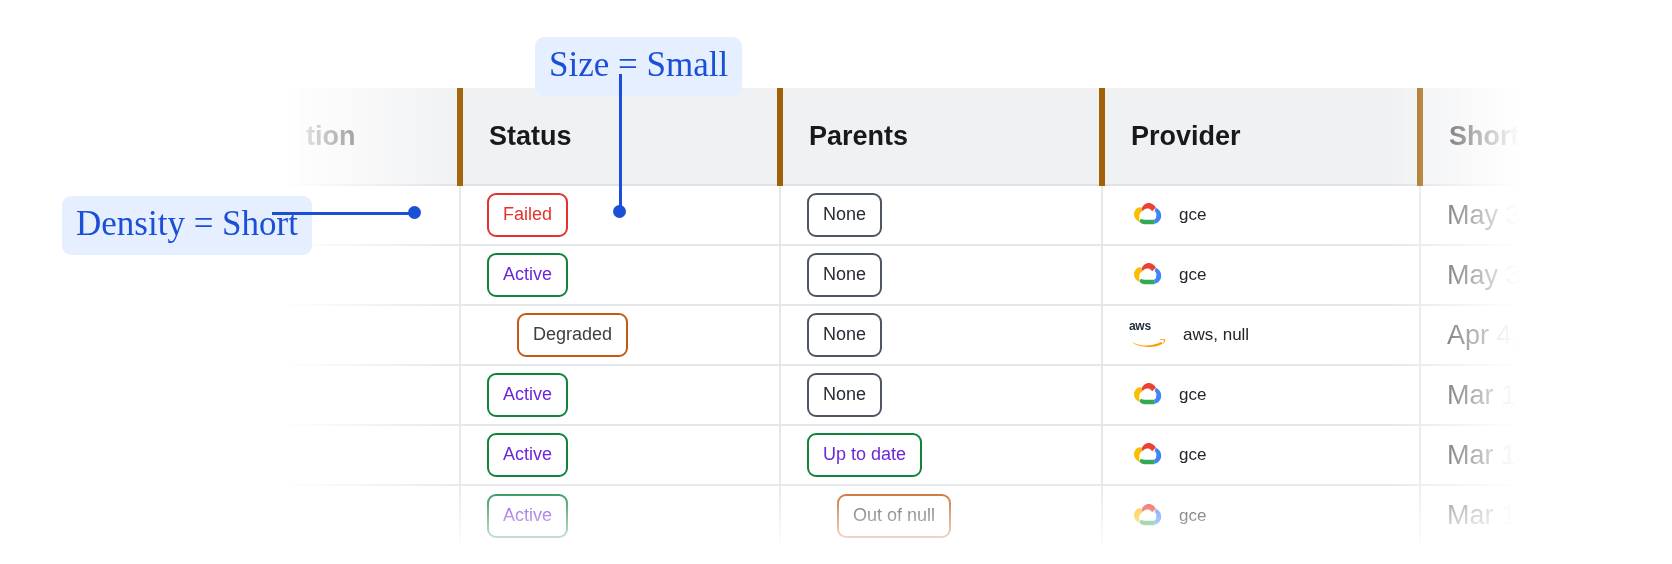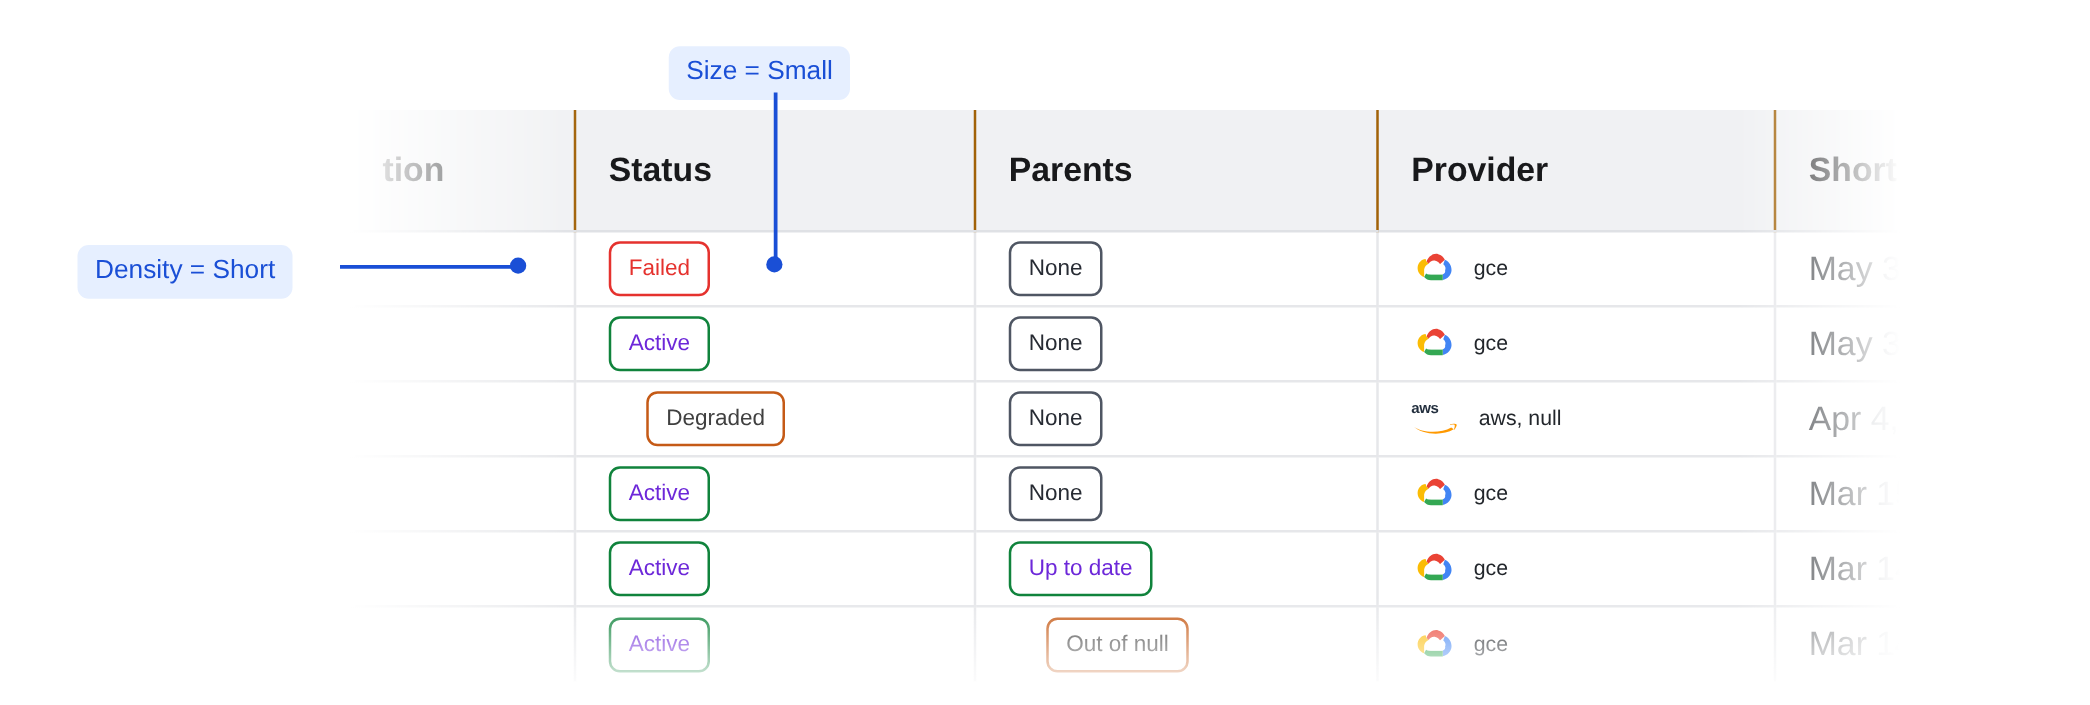--- a/index.html
+++ b/index.html
@@ -45,21 +45,21 @@
 
   thead th {
     background: #f0f1f3;
     height: 97px;
     text-align: left;
     vertical-align: middle;
     font-size: 27px;
     font-weight: 700;
     color: #18191b;
     padding: 0 0 0 26px;
-    border-right: 2px solid #a16207;
+    border-right: 6px solid #a16207;
     border-bottom: 2px solid #dfe1e5;
     white-space: nowrap;
   }
   thead th:last-child { border-right: none; }
 
   tbody td {
     height: 60px;
     vertical-align: middle;
     font-size: 27px;
     color: #22262b;
@@ -119,25 +119,26 @@
 
   
   .date-month { color: #22262b; }
   .date-rest  { color: #9aa0a8; }
 
   
   .callout {
     position: absolute;
     background: #e6efff;
     color: #1a4fd6;
-    font-size: 21px;
+    font-size: 35px;
     font-weight: 400;
     border-radius: 9px;
     padding: 8px 14px 11px 14px;
     white-space: nowrap;
+    font-family: Liberation Serif, serif;
   }
   #callout-size    { left: 535px; top: 37px; }
   #callout-density { left: 62px;  top: 196px; }
 
   .lead-line-v {
     position: absolute;
     width: 3px;
     background: #1a4fd6;
   }
   .lead-line-h {

